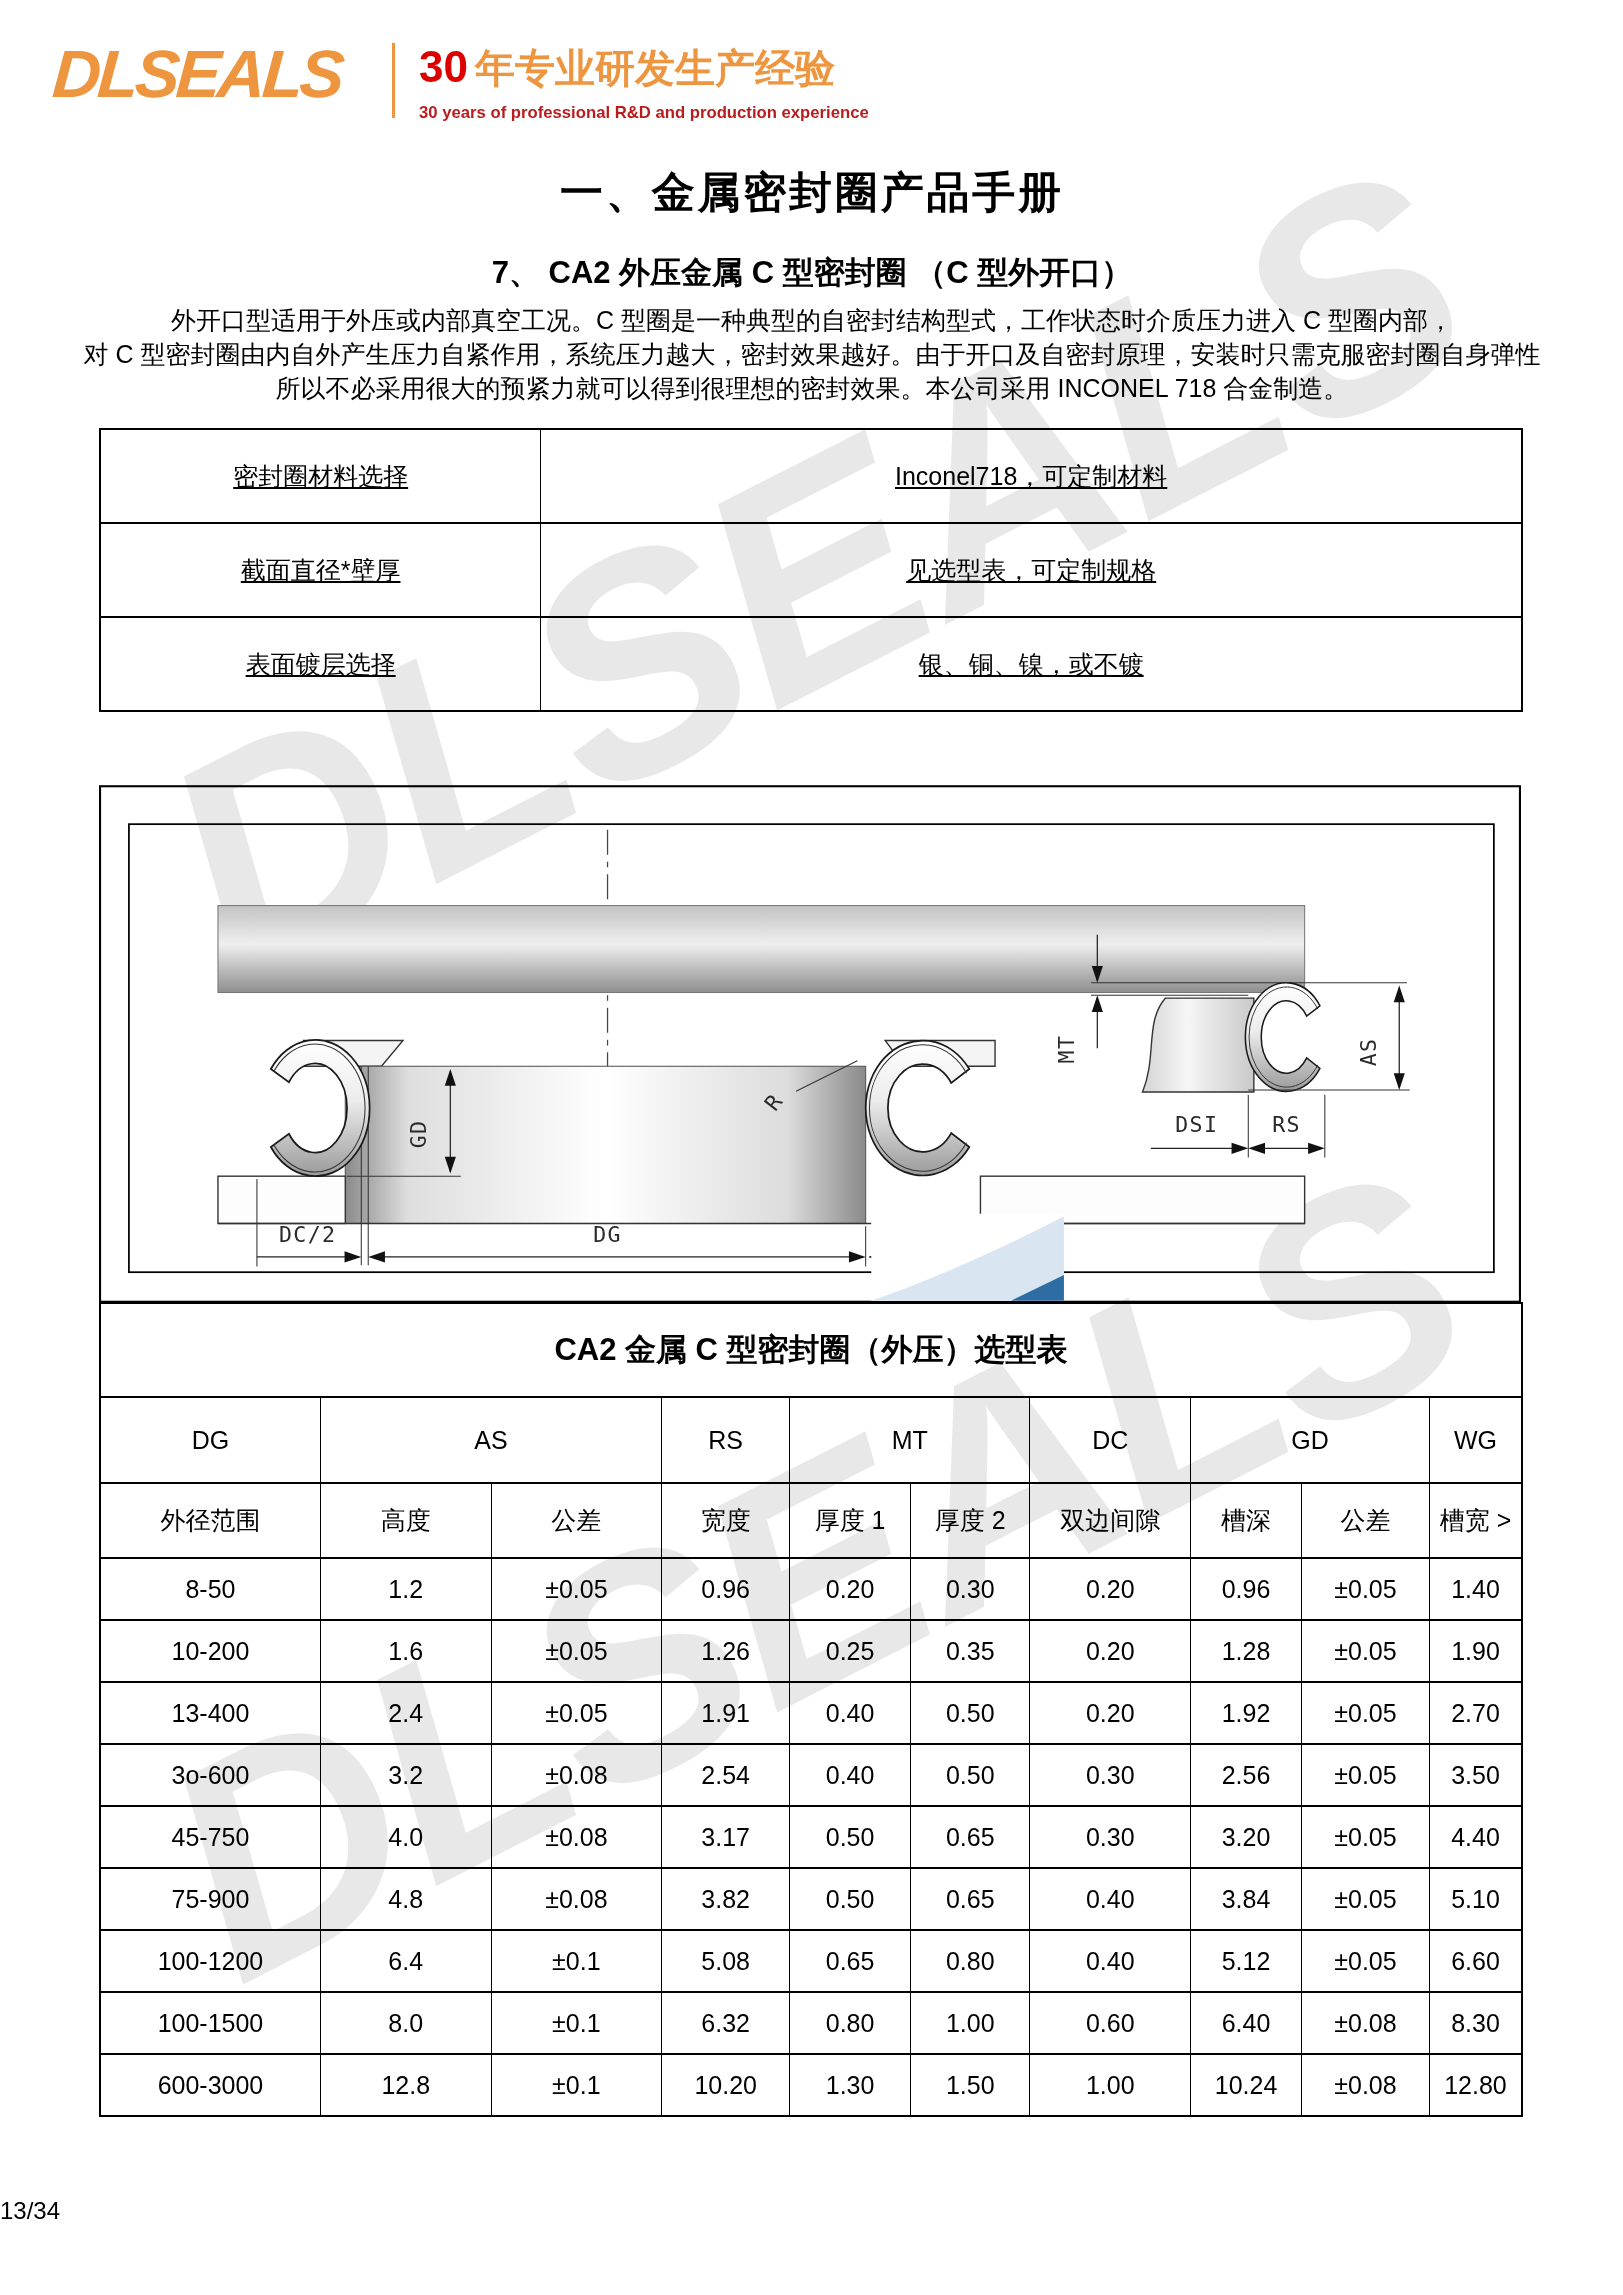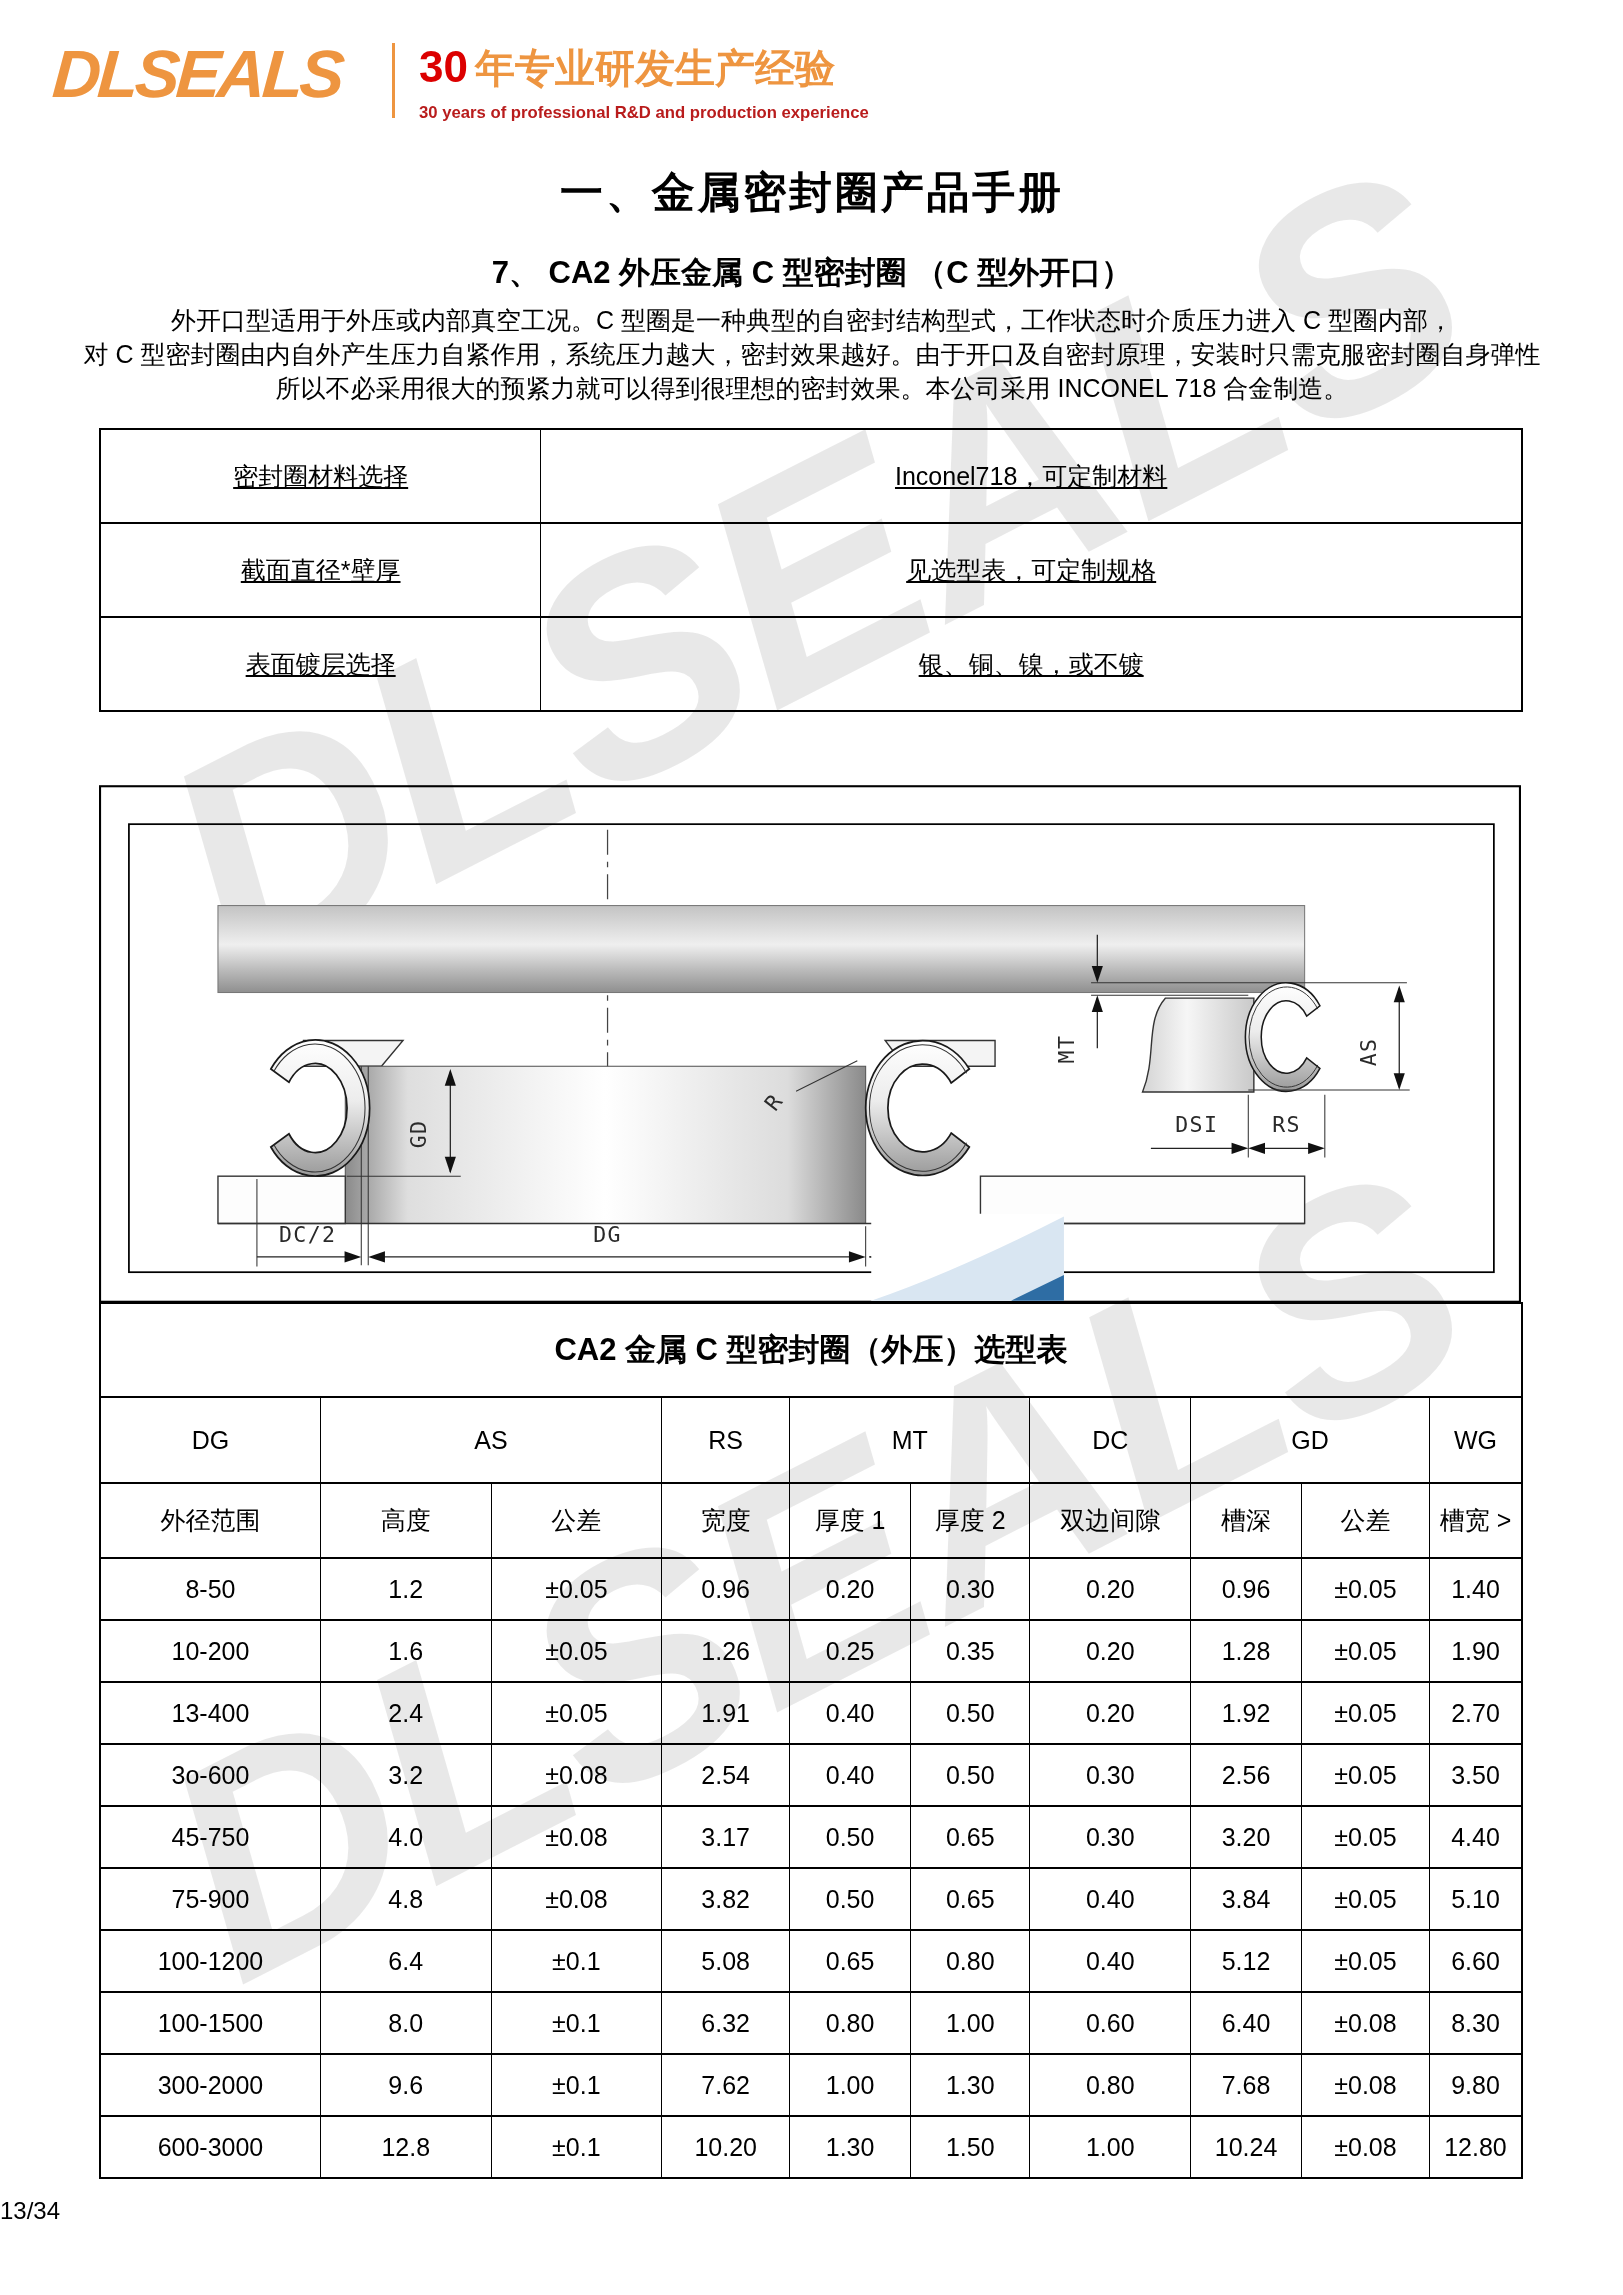--- a/index.html
+++ b/index.html
@@ -346,32 +346,20 @@
           <td>±0.1</td>
           <td>6.32</td>
           <td>0.80</td>
           <td>1.00</td>
           <td>0.60</td>
           <td>6.40</td>
           <td>±0.08</td>
           <td>8.30</td>
         </tr>
         <tr class="t-data">
-          <td>300-2000</td>
-          <td>9.6</td>
-          <td>±0.1</td>
-          <td>7.62</td>
-          <td>1.00</td>
-          <td>1.30</td>
-          <td>0.80</td>
-          <td>7.68</td>
-          <td>±0.08</td>
-          <td>9.80</td>
-        </tr>
-        <tr class="t-data">
           <td>600-3000</td>
           <td>12.8</td>
           <td>±0.1</td>
           <td>10.20</td>
           <td>1.30</td>
           <td>1.50</td>
           <td>1.00</td>
           <td>10.24</td>
           <td>±0.08</td>
           <td>12.80</td>

